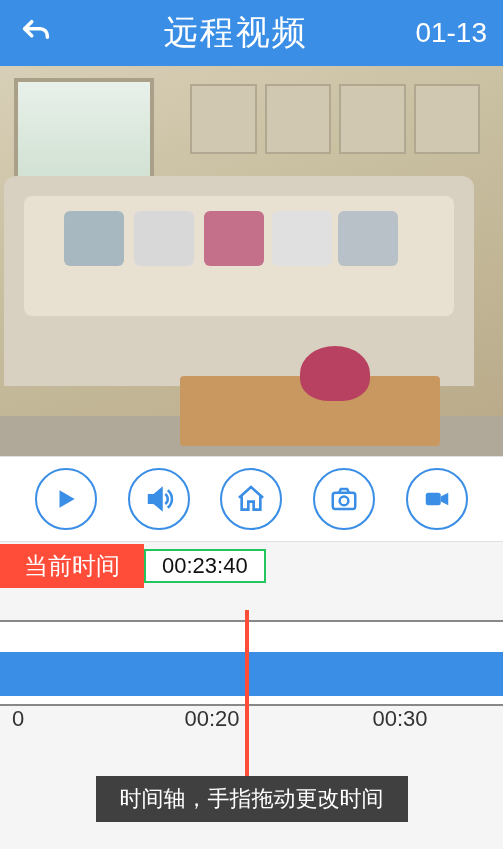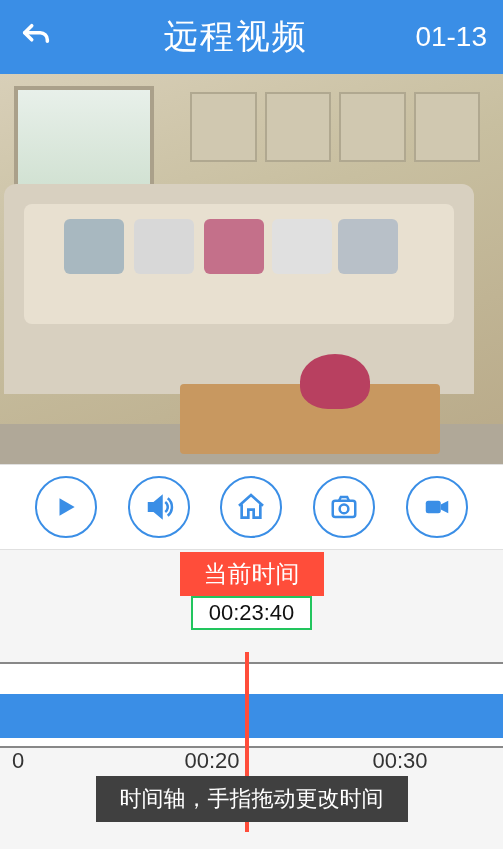--- a/index.html
+++ b/index.html
@@ -5,21 +5,21 @@
   * { margin: 0; padding: 0; box-sizing: border-box; }
   body {
     width: 503px;
     height: 849px;
     font-family: -apple-system, "Helvetica Neue", Arial, sans-serif;
     background: #f5f5f5;
     overflow: hidden;
     position: relative;
   }
   .header {
-    height: 74px;
+    height: 66px;
     background: #3a8ee6;
     display: flex;
     align-items: center;
     padding: 0 16px;
     color: #fff;
   }
   .back-btn {
     width: 40px;
     height: 40px;
     display: flex;
@@ -102,21 +102,21 @@
     width: 62px; height: 62px;
     border-radius: 50%;
     border: 2px solid #3a8ee6;
     display: flex; align-items: center; justify-content: center;
     color: #3a8ee6;
     cursor: pointer;
     background:#fff;
   }
 
   .current-time-wrap {
-    display:flex; flex-direction:column; align-items:center;
+    display:flex; align-items:center;
     margin-top: 2px;
   }
   .current-label {
     background: #ff4d3a;
     color: #fff;
     font-size: 24px;
     padding: 6px 24px;
   }
   .current-value {
     border: 2px solid #22c55e;

